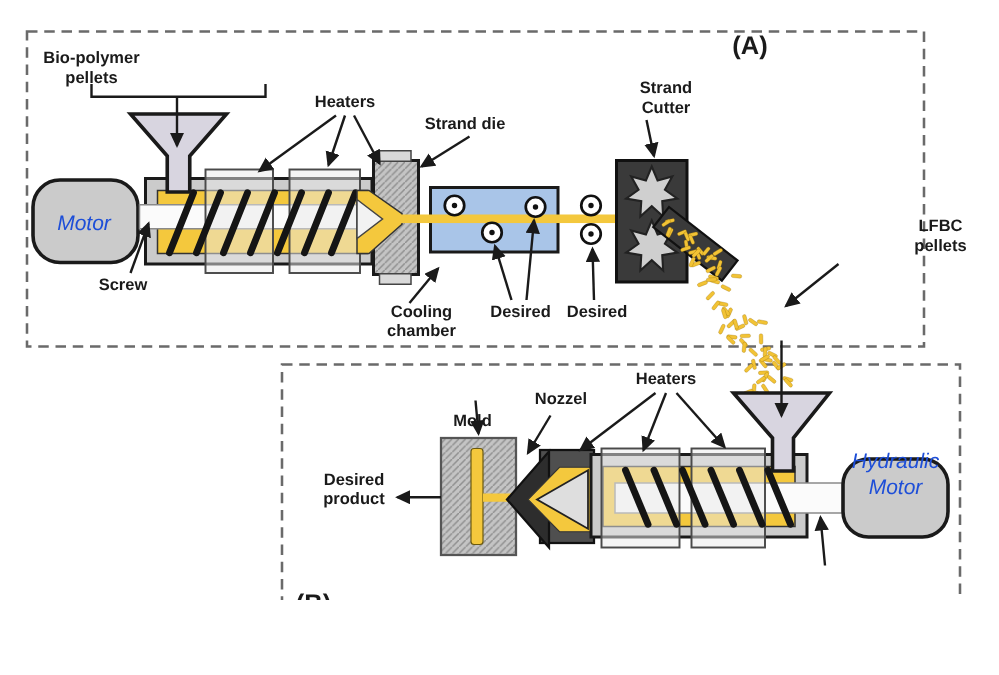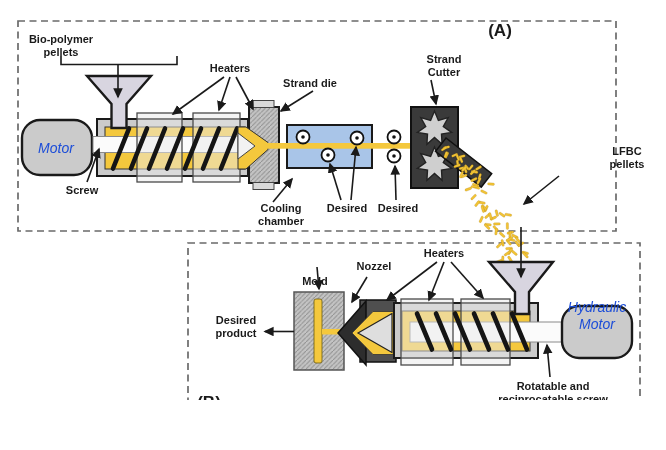--- a/index.html
+++ b/index.html
@@ -248,16 +248,14 @@
 pellets</div>
   <div class="lbl tag" style="left:500px;top:22px;">(A)</div>
 
   <div class="lbl" style="left:315px;top:251px;margin-top:24px;">Mold</div>
   <div class="lbl" style="left:374px;top:260px;">Nozzel</div>
   <div class="lbl" style="left:444px;top:247px;">Heaters</div>
   <div class="lbl" style="left:236px;top:314px;">Desired
 product</div>
   <div class="lbl mot" style="left:597px;top:299px;">Hydraulic
 Motor</div>
-  <div class="lbl" style="left:553px;top:380px;">Rotatable and
-reciprocatable screw</div>
   <div class="lbl tag" style="left:209px;top:394px;">(B)</div>
 </div>
 
 </body></html>

